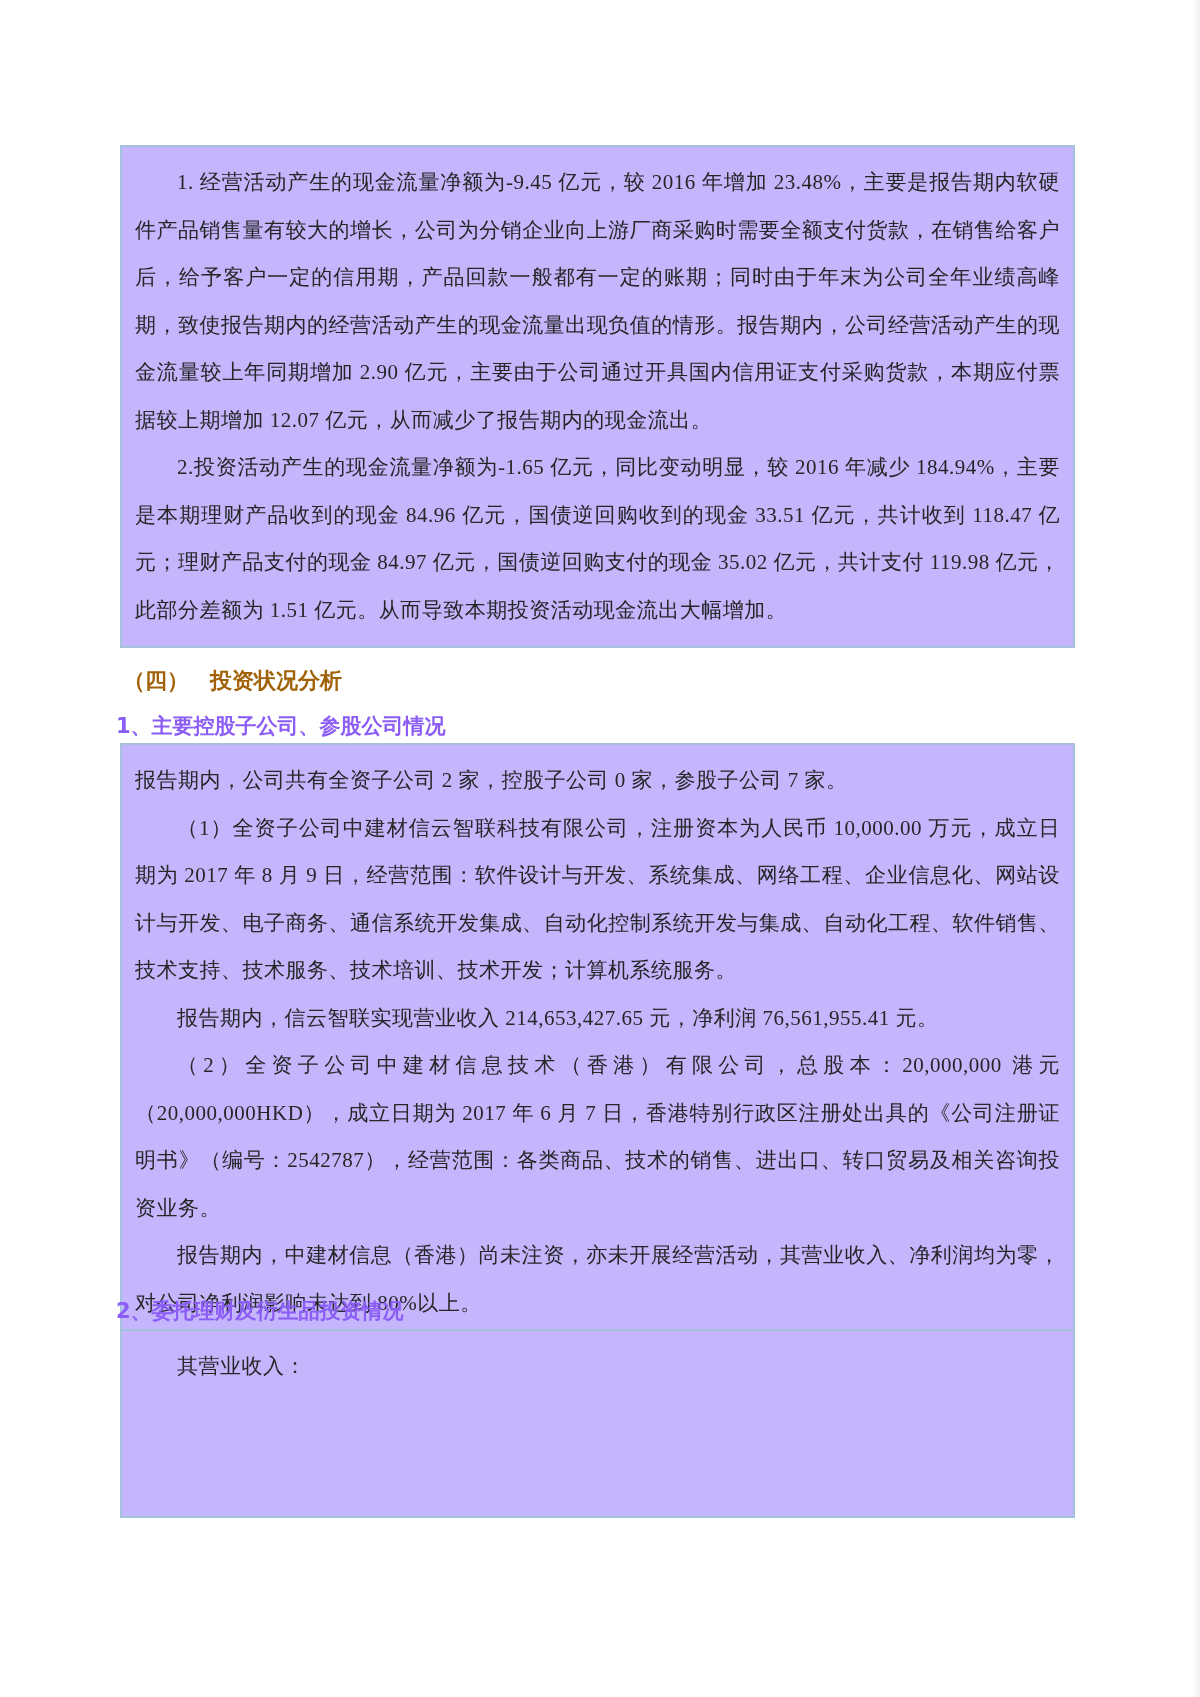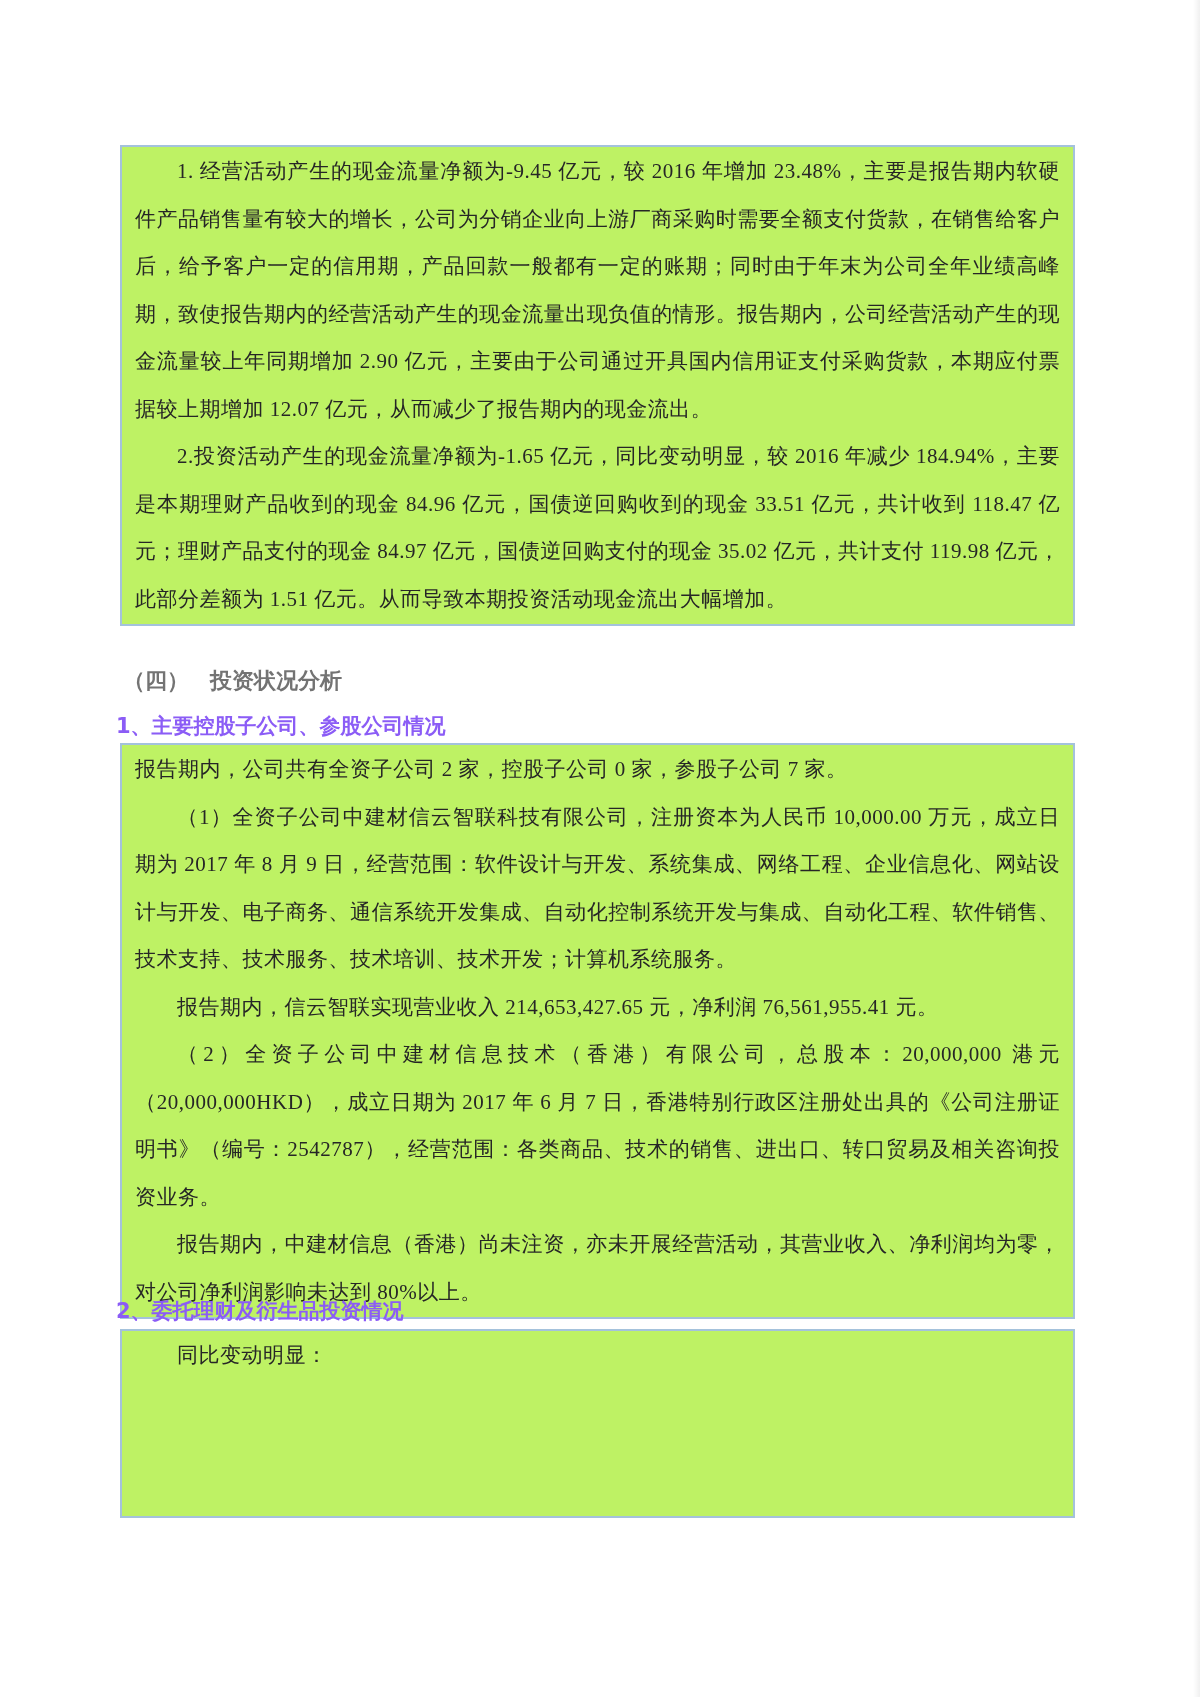--- a/index.html
+++ b/index.html
@@ -18,22 +18,22 @@
     width: 7px; height: 100%;
     background: linear-gradient(to right, rgba(0,0,0,0), rgba(0,0,0,0.06));
     pointer-events: none;
   }
   .box {
     position: absolute;
     left: 120px;
     width: 955px;
     box-sizing: border-box;
     border: 2px solid #a4c2dc;
-    padding: 1px 13px;
-    background: #bef264;
+    padding: 12px 13px;
+    background: #c4b5fd;
   }
   .box p {
     margin: 0;
     font-size: 21px;
     line-height: 47.5px;
     color: #262626;
     text-align: justify;
     text-indent: 2em;
     letter-spacing: 0.5px;
   }
@@ -42,21 +42,21 @@
   #box-subsidiaries { top: 743px; min-height: 520px; }
   #box-entrusted { top: 1329px; min-height: 189px; }
   .section-heading {
     position: absolute;
     top: 666px;
     left: 123px;
     margin: 0;
     font-family: "DejaVu Sans", "Liberation Sans", sans-serif;
     font-size: 22px;
     font-weight: bold;
-    color: #737373;
+    color: #a16207;
     line-height: 30px;
   }
   .section-heading .sec-num {
     display: inline-block;
     width: 87px;
   }
   .sub-heading {
     position: absolute;
     left: 116px;
     margin: 0;
@@ -87,16 +87,16 @@
     <p class="no-indent">报告期内，公司共有全资子公司 2 家，控股子公司 0 家，参股子公司 7 家。</p>
     <p>（1）全资子公司中建材信云智联科技有限公司，注册资本为人民币 10,000.00 万元，成立日期为 2017 年 8 月 9 日，经营范围：软件设计与开发、系统集成、网络工程、企业信息化、网站设计与开发、电子商务、通信系统开发集成、自动化控制系统开发与集成、自动化工程、软件销售、技术支持、技术服务、技术培训、技术开发；计算机系统服务。</p>
     <p>报告期内，信云智联实现营业收入 214,653,427.65 元，净利润 76,561,955.41 元。</p>
     <p>（2）全资子公司中建材信息技术（香港）有限公司，总股本：20,000,000 港元（20,000,000HKD），成立日期为 2017 年 6 月 7 日，香港特别行政区注册处出具的《公司注册证明书》（编号：2542787），经营范围：各类商品、技术的销售、进出口、转口贸易及相关咨询投资业务。</p>
     <p>报告期内，中建材信息（香港）尚未注资，亦未开展经营活动，其营业收入、净利润均为零，对公司净利润影响未达到 80%以上。</p>
   </section>
 
   <h3 class="sub-heading" id="sub-heading-2">2、委托理财及衍生品投资情况</h3>
 
   <section class="box" id="box-entrusted">
-    <p>同比变动明显：</p>
+    <p>其营业收入：</p>
   </section>
 
 </div>
 
 </body></html>

